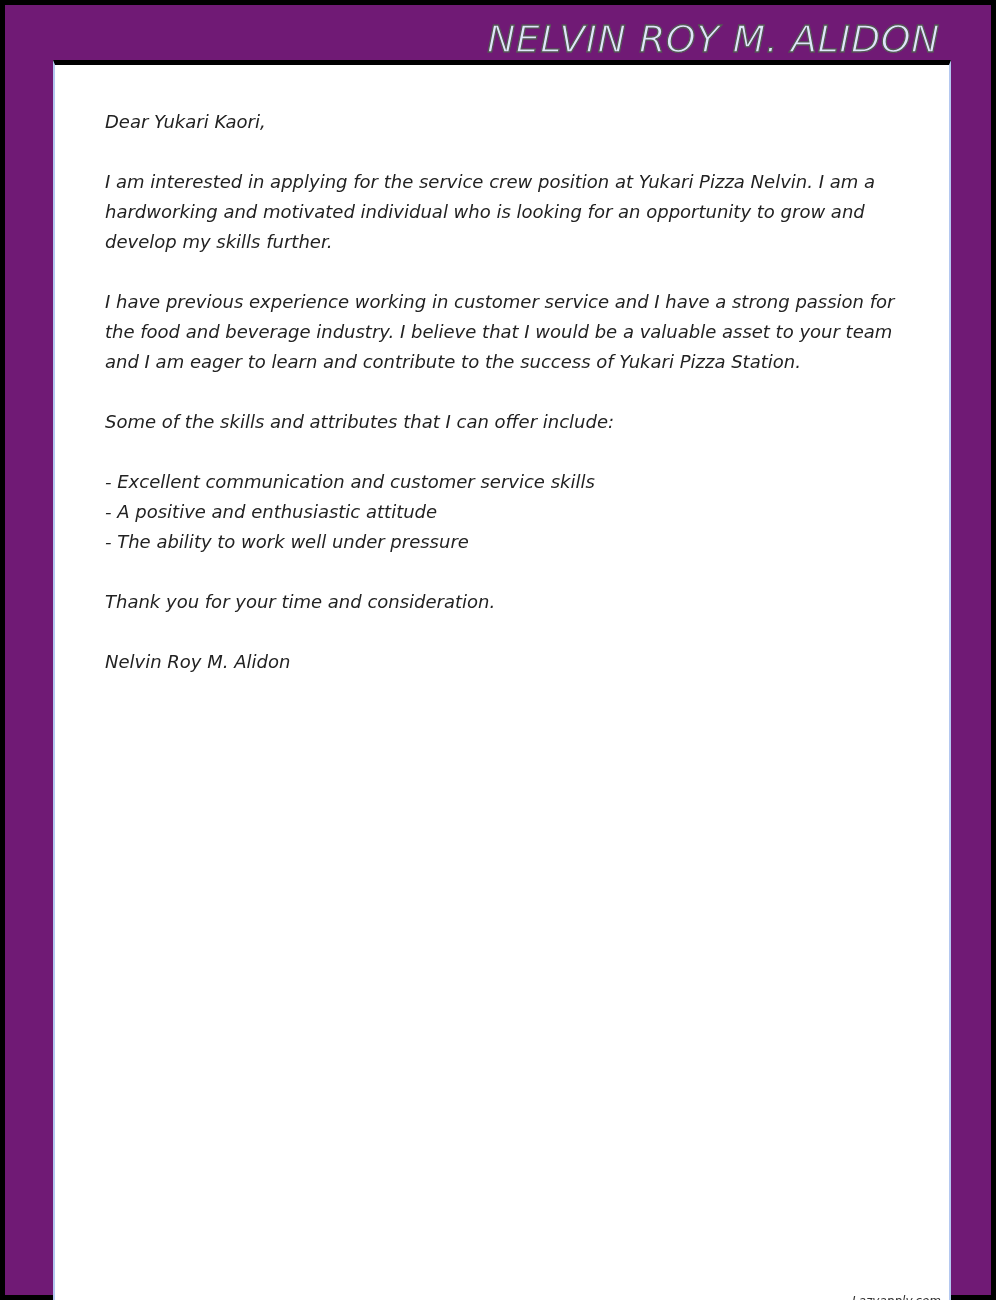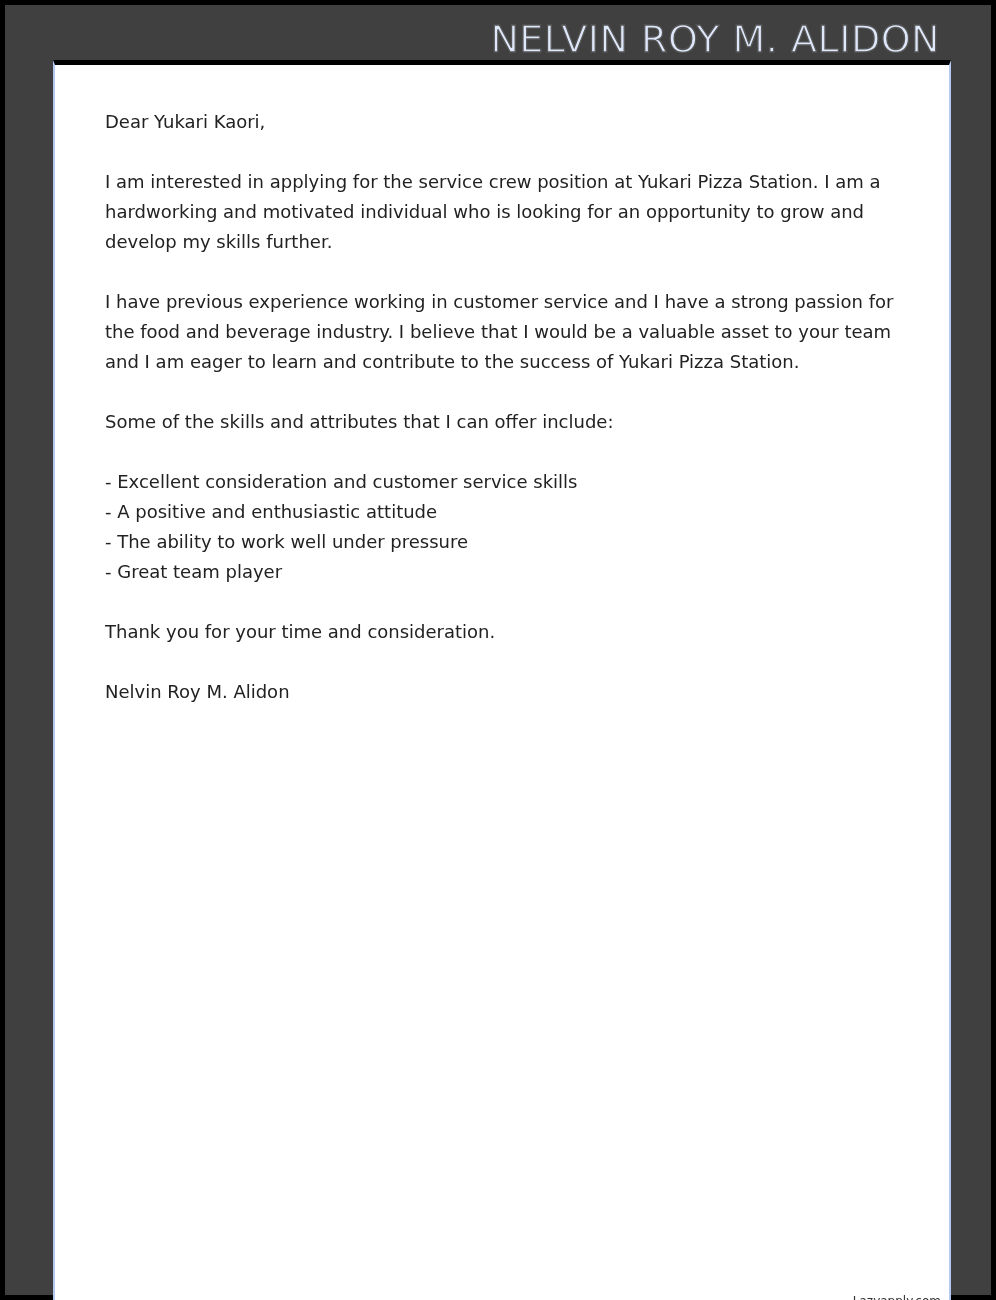--- a/index.html
+++ b/index.html
@@ -3,21 +3,22 @@
 <meta charset="utf-8">
 <style>
   html, body { margin: 0; padding: 0; }
   body {
     width: 996px; height: 1300px; position: relative; overflow: hidden;
     background: #000;
     font-family: "DejaVu Sans", sans-serif;
   }
   .frame {
     position: absolute; left: 5px; top: 5px; width: 986px; height: 1290px;
-    background: #404040;
+    background: #701a75;
+    font-style: italic;
   }
   .header-name {
     position: absolute; right: 51px; top: 12px;
     font-family: "DejaVu Sans", sans-serif;
     font-size: 38px; letter-spacing: 0.5px;
     color: #dfe7fa;
     -webkit-text-stroke: 1.3px #555;
     line-height: 44px;
     white-space: nowrap;
   }
@@ -44,27 +45,26 @@
 </style>
 </head>
 <body>
 
 <div class="frame">
   <div class="header-name">NELVIN ROY M. ALIDON</div>
 
   <div class="page">
     <div class="letter">
       <p>Dear Yukari Kaori,</p>
-      <p>I am interested in applying for the service crew position at Yukari Pizza Station. I am a hardworking and motivated individual who is looking for an opportunity to grow and develop my skills further.</p>
+      <p>I am interested in applying for the service crew position at Yukari Pizza Nelvin. I am a hardworking and motivated individual who is looking for an opportunity to grow and develop my skills further.</p>
       <p>I have previous experience working in customer service and I have a strong passion for the food and beverage industry. I believe that I would be a valuable asset to your team and I am eager to learn and contribute to the success of Yukari Pizza Station.</p>
       <p>Some of the skills and attributes that I can offer include:</p>
       <ul>
-        <li>- Excellent consideration and customer service skills</li>
+        <li>- Excellent communication and customer service skills</li>
         <li>- A positive and enthusiastic attitude</li>
         <li>- The ability to work well under pressure</li>
-        <li>- Great team player</li>
       </ul>
       <p>Thank you for your time and consideration.</p>
       <p class="sig-name">Nelvin Roy M. Alidon</p>
     </div>
     <div class="footer-brand">Lazyapply.com</div>
   </div>
 </div>
 
 </body></html>

